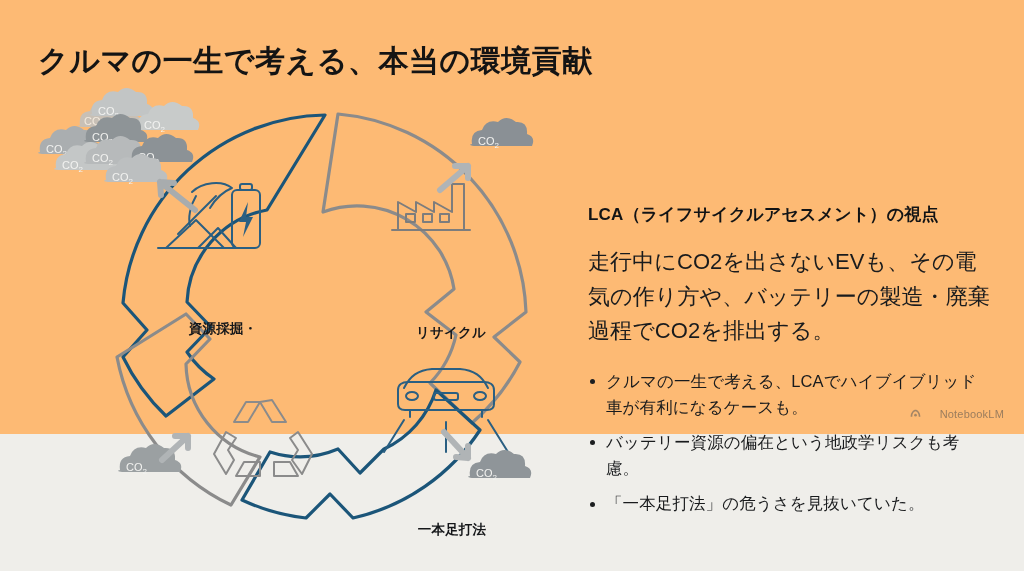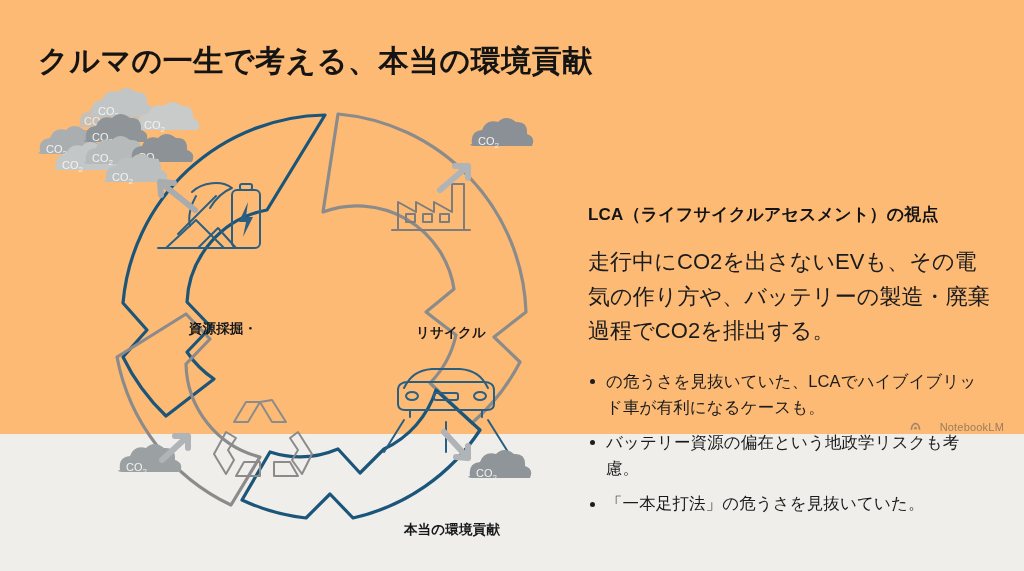--- a/index.html
+++ b/index.html
@@ -121,21 +121,21 @@
     width: 5px;
     height: 5px;
     border-radius: 50%;
     background: #1c1e20;
   }
 
   
   #watermark {
     position: absolute;
     right: 20px;
-    bottom: 1px;
+    bottom: 14px;
     display: flex;
     align-items: center;
     gap: 18px;
     opacity: 0.55;
   }
   #watermark-text {
     font-size: 11px;
     color: #4a4a4a;
     letter-spacing: 0.2px;
   }
@@ -372,31 +372,31 @@
       </g>
     </svg>
 
     <div class="stage-label" id="label-mining">
       <div>資源採掘・</div>
     </div>
     <div class="stage-label" id="label-factory">
       <div>リサイクル</div>
     </div>
     <div class="stage-label" id="label-usage">
-      <div>本当の環境貢献</div>
+      <div>一本足打法</div>
     </div>
   </div>
 
   <div id="right-panel">
     <div id="lca-heading">LCA（ライフサイクルアセスメント）の視点</div>
     <div id="lca-paragraph">走行中にCO2を出さないEVも、その電気の作り方や、バッテリーの製造・廃棄過程でCO2を排出する。</div>
     <ul id="bullet-list">
       <li>
         <span class="bullet-dot"></span>
-        <span>の危うさを見抜いていた、LCAでハイブイブリッド車が有利になるケースも。</span>
+        <span>クルマの一生で考える、LCAでハイブイブリッド車が有利になるケースも。</span>
       </li>
       <li>
         <span class="bullet-dot"></span>
         <span>バッテリー資源の偏在という地政学リスクも考慮。</span>
       </li>
       <li>
         <span class="bullet-dot"></span>
         <span>「一本足打法」の危うさを見抜いていた。</span>
       </li>
     </ul>

